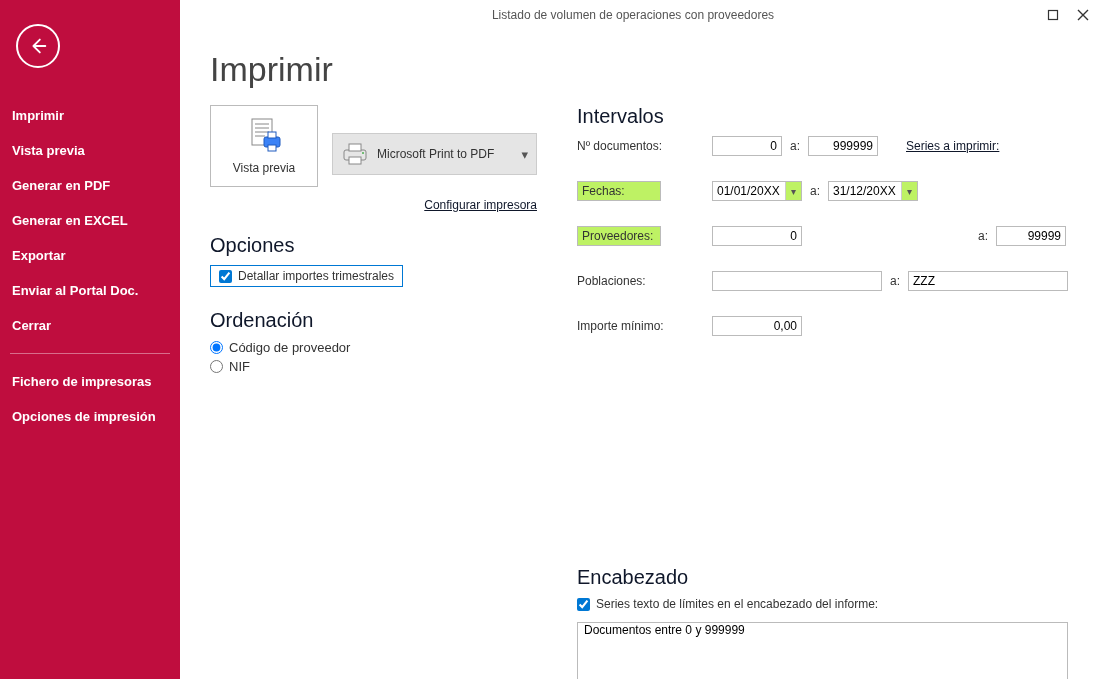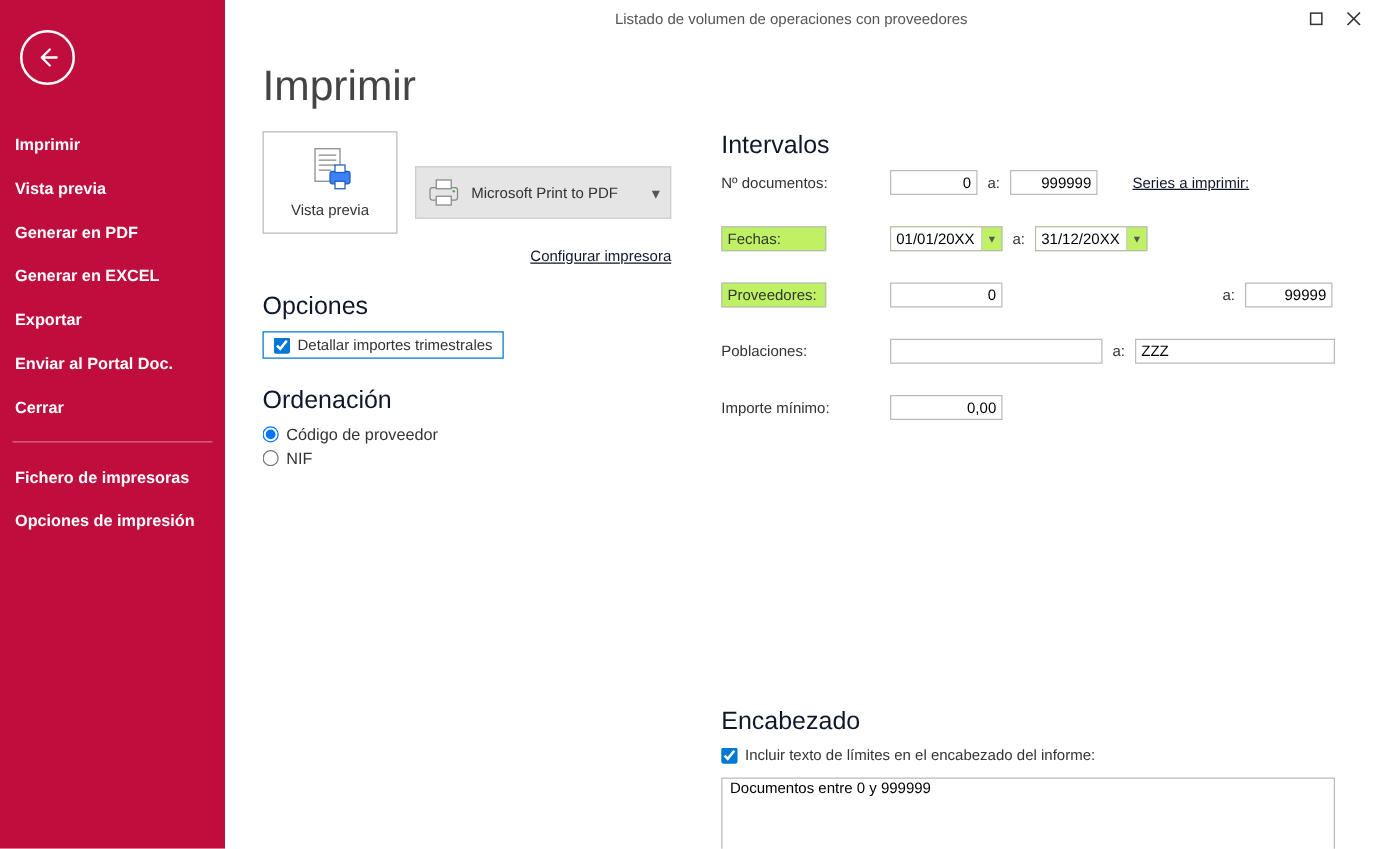--- a/index.html
+++ b/index.html
@@ -299,21 +299,21 @@
         <span class="field-label">Importe mínimo:</span>
         <div class="inline">
           <input class="text right w-90" value="0,00" style="">
         </div>
       </div>
 
       <h3 class="section" style="margin-top:230px;">Encabezado</h3>
 
       <span class="checkbox noborder">
         <input type="checkbox" id="cb2" checked="" style="">
-        <label for="cb2">Incluir texto de límites en el encabezado del informe:</label>
+        <label for="cb2">Series texto de límites en el encabezado del informe:</label>
       </span>
 
       <div style="height:8px;"></div>
       <textarea class="header-textarea" style="">Documentos entre 0 y 999999</textarea>
     </div>
 
   </div>
 </div>
 
 </body></html>

